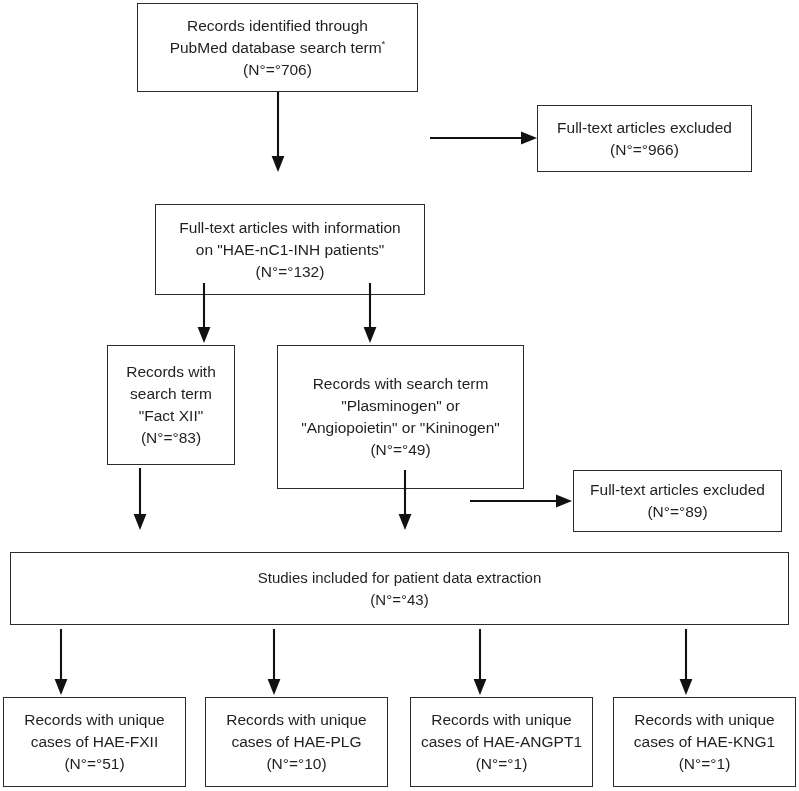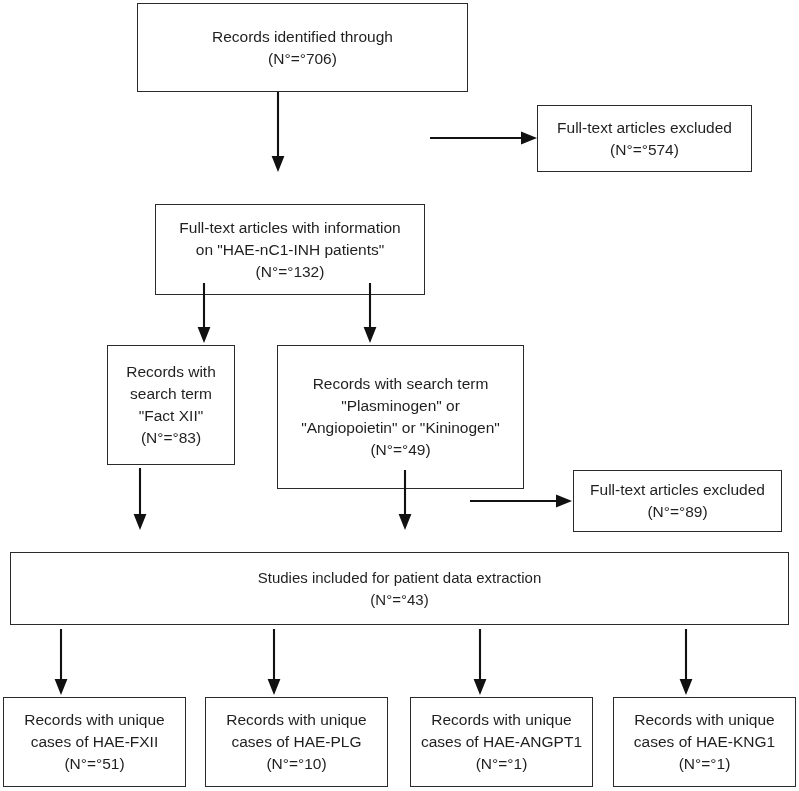--- a/index.html
+++ b/index.html
@@ -52,28 +52,29 @@
   .conn svg {
     display: block;
     overflow: visible;
   }
 </style>
 </head>
 <body>
 
 <div id="canvas">
 
-  <div class="node" style="left:137px; top:3px; width:331px; height:89px;">
+  <div class="node" style="left:137px; top:3px; width:281px; height:89px;">
     <span class="line">Records identified through</span>
+    <span class="line"><span>PubMed database search term</span><sup class="star">*</sup></span>
     <span class="line">(N°=°706)</span>
   </div>
 
   <div class="node" style="left:537px; top:105px; width:215px; height:67px;">
     <span class="line">Full-text articles excluded</span>
-    <span class="line">(N°=°574)</span>
+    <span class="line">(N°=°966)</span>
   </div>
 
   <div class="node" style="left:155px; top:172px; width:270px; height:91px;margin-top:32px;">
     <span class="line">Full-text articles with information</span>
     <span class="line">on "HAE-nC1-INH patients"</span>
     <span class="line">(N°=°132)</span>
   </div>
 
   <div class="node" style="left:107px; top:345px; width:128px; height:120px;">
     <span class="line">Records with</span>

